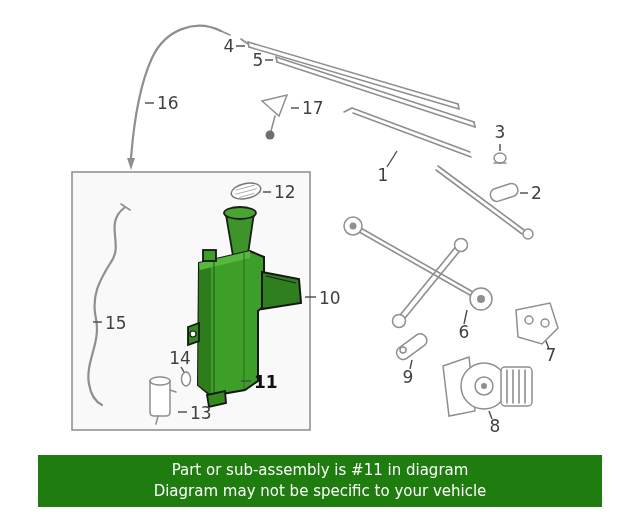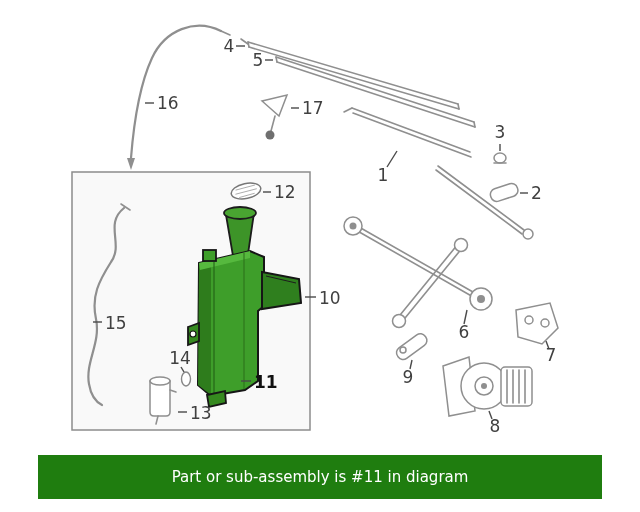--- a/index.html
+++ b/index.html
@@ -8,21 +8,21 @@
     font-family:"DejaVu Sans", sans-serif;overflow:hidden;
   }
   svg{position:absolute;left:0;top:0;}
   .ln{stroke:#8f8f8f;fill:none;stroke-width:1.6;stroke-linecap:round;stroke-linejoin:round;}
   .thick{stroke-width:2.2;}
   .fillw{fill:#ffffff;stroke:#8f8f8f;stroke-width:1.5;}
   .leader{stroke:#4a4a4a;stroke-width:1.4;}
   .plabel{font-size:17px;fill:#404040;font-family:"DejaVu Sans", sans-serif;}
   .plabel-hl{font-size:17px;font-weight:bold;fill:#111111;font-family:"DejaVu Sans", sans-serif;}
   .banner{
-    position:absolute;left:38px;top:455px;width:564px;height:44px;
+    position:absolute;left:38px;top:455px;width:564px;height:52px;
     background:#1f7d0f;color:#ffffff;display:flex;flex-direction:column;
     align-items:center;justify-content:center;font-size:15px;line-height:21px;
     text-align:center;
   }
 </style>
 </head>
 <body>
 
 <div class="canvas">
 
@@ -189,15 +189,16 @@
   <text class="plabel-hl" x="254" y="388" text-anchor="start">11</text>
   <text class="plabel" x="190" y="419" text-anchor="start">13</text>
   <text class="plabel" x="464" y="338" text-anchor="middle">6</text>
   <text class="plabel" x="551" y="361" text-anchor="middle">7</text>
   <text class="plabel" x="408" y="383" text-anchor="middle">9</text>
   <text class="plabel" x="495" y="432" text-anchor="middle">8</text>
 </svg>
 
 <div class="banner">
   <div>Part or sub-assembly is #11 in diagram</div>
+  <div>Diagram may not be specific to your vehicle</div>
 </div>
 
 </div>
 
 </body></html>

